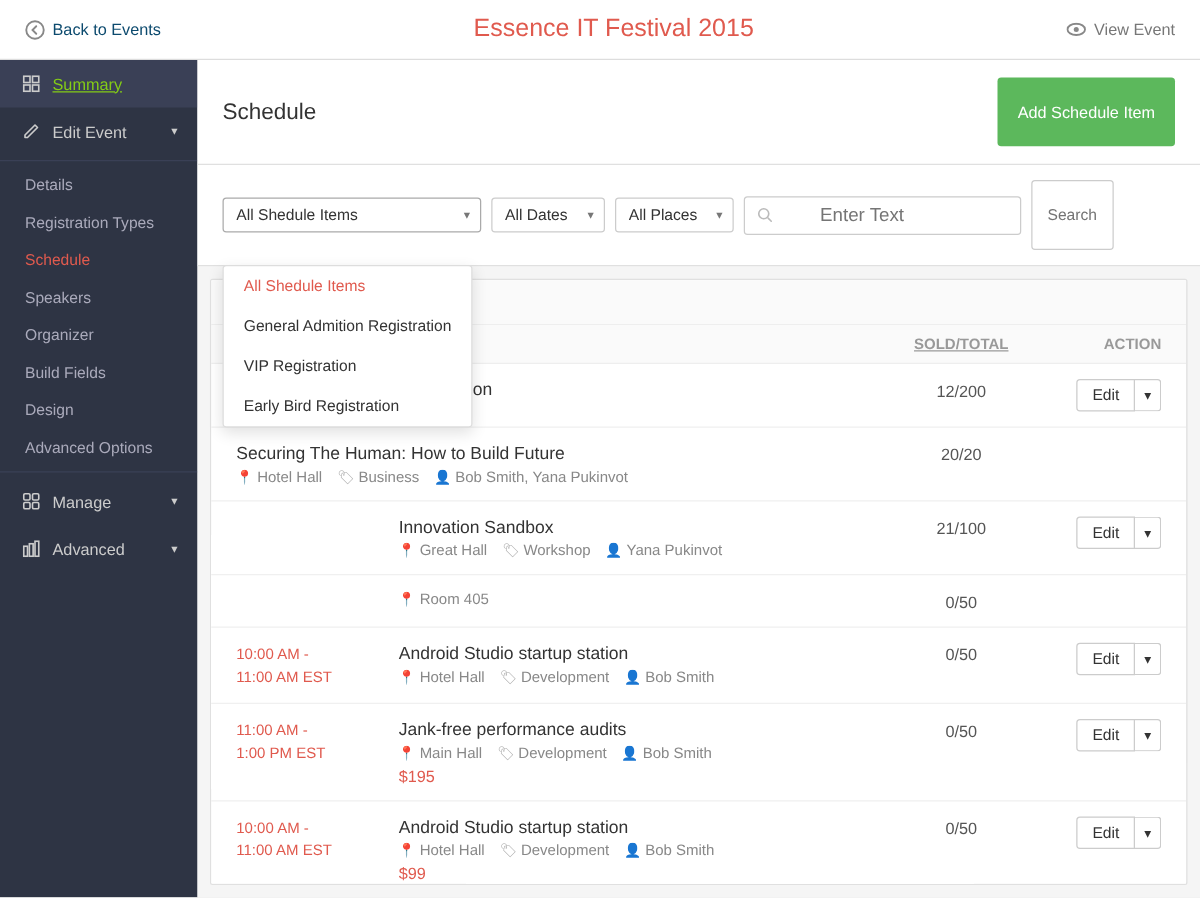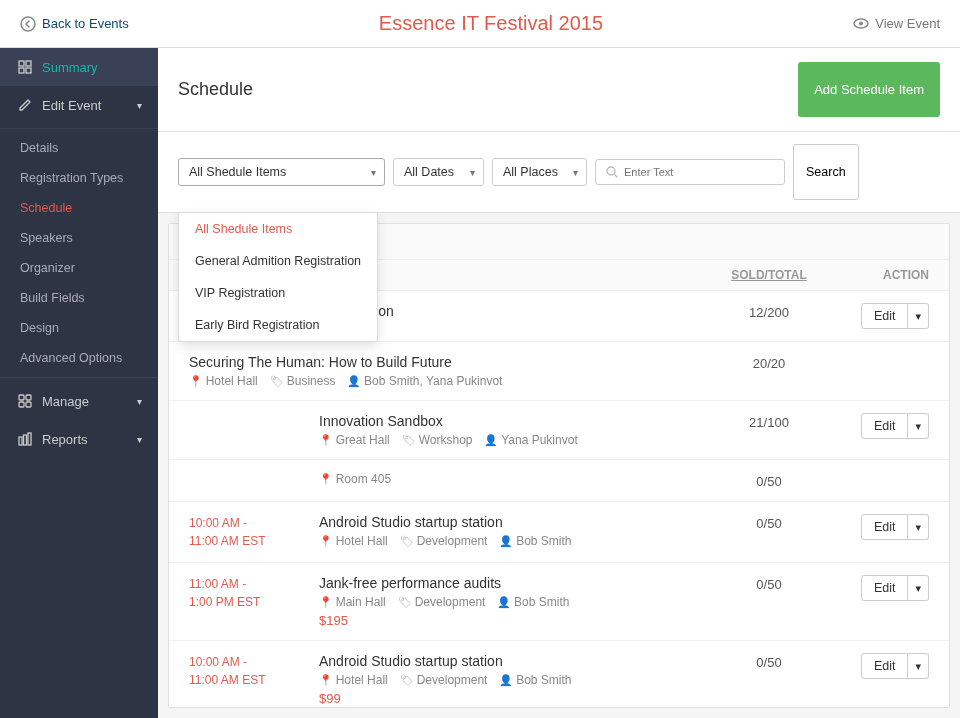--- a/index.html
+++ b/index.html
@@ -11,43 +11,43 @@
     .topbar-left span { color: #0c4a6e; }
     .topbar-center { color: #e05a4e; font-size: 20px; font-weight: 400; }
     .topbar-right { display: flex; align-items: center; gap: 6px; color: #777; font-size: 13px; cursor: pointer; }
 
     
     .main-layout { display: flex; flex: 1; overflow: hidden; }
 
     
     .sidebar { width: 158px; background: #2e3444; flex-shrink: 0; display: flex; flex-direction: column; color: #ccc; overflow-y: auto; }
     .sidebar-item { display: flex; align-items: center; gap: 8px; padding: 10px 16px; cursor: pointer; font-size: 13px; color: #ccc; }
-    .sidebar-item.active { color: #14b8a6; background: #3a4056; }
+    .sidebar-item.active { color: #84cc16; background: #3a4056; text-decoration: underline; }
     .sidebar-item-icon { width: 18px; height: 18px; display: flex; align-items: center; justify-content: center; flex-shrink: 0; }
     .sidebar-divider { border-top: 1px solid #3a4056; margin: 4px 0; }
     .sidebar-sub-item { padding: 8px 16px 8px 20px; cursor: pointer; font-size: 12.5px; color: #aab; display: block; }
     .sidebar-sub-item.active-sub { color: #e05a4e; }
     .sidebar-group { display: flex; align-items: center; gap: 8px; padding: 10px 16px; cursor: pointer; font-size: 13px; color: #ccc; }
     .chevron { font-size: 10px; margin-left: auto; }
 
     
     .content { flex: 1; display: flex; flex-direction: column; overflow: hidden; background: #f5f5f5; }
     .content-header { background: #fff; padding: 14px 20px; display: flex; align-items: center; justify-content: space-between; border-bottom: 1px solid #e0e0e0; flex-shrink: 0; }
     .content-title { font-size: 18px; font-weight: 400; color: #333; }
     .add-btn { background: #5cb85c; color: #fff; border: none; padding: 20px 16px; border-radius: 3px; font-size: 13px; cursor: pointer; white-space: nowrap; }
 
     
     .filter-bar { background: #fff; padding: 12px 20px; display: flex; gap: 8px; align-items: center; border-bottom: 1px solid #e0e0e0; flex-shrink: 0; position: relative; }
     .select-wrapper { position: relative; display: inline-flex; align-items: center; border: 1px solid #ccc; border-radius: 3px; background: #fff; padding: 0; }
     .select-wrapper select { padding: 6px 28px 6px 10px; appearance: none; -webkit-appearance: none; border: none; background: transparent; font-size: 12.5px; cursor: pointer; outline: none; color: #333; }
     .select-wrapper .caret { position: absolute; right: 8px; pointer-events: none; color: #777; font-size: 10px; }
     .select-active { border-color: #aaa; }
     .search-box { border: 1px solid #ccc; border-radius: 3px; padding: 6px 10px; display: flex; align-items: center; gap: 6px; background: #fff; }
-    .search-box input { border: none; outline: none; font-size: 11px; width: 150px; color: #999; background: transparent; }
-    .search-btn { border: 1px solid #ccc; background: #fff; padding: 20px 12px; border-radius: 3px; font-size: 12.5px; cursor: pointer; color: #000000; }
+    .search-box input { border: none; outline: none; font-size: 15px; width: 150px; color: #999; background: transparent; margin-left: 32px; }
+    .search-btn { border: 1px solid #ccc; background: #fff; padding: 20px 12px; border-radius: 3px; font-size: 12.5px; cursor: pointer; color: #737373; }
 
     
     .dropdown-menu { position: absolute; top: 100%; left: 20px; background: #fff; border: 1px solid #ddd; border-radius: 3px; z-index: 100; min-width: 200px; box-shadow: 0 4px 12px rgba(0,0,0,0.12); }
     .dropdown-item { padding: 9px 16px; cursor: pointer; font-size: 12.5px; color: #333; }
     .dropdown-item.active { color: #e05a4e; }
 
     
     .schedule-content { flex: 1; overflow-y: auto; padding: 0; background: #fff; margin: 10px; border: 1px solid #e0e0e0; border-radius: 2px; }
     .schedule-date-header { padding: 10px 20px; font-size: 13px; font-weight: 600; color: #e05a4e; border-bottom: 1px solid #eee; background: #fafafa; }
     .schedule-columns { display: flex; padding: 8px 20px; font-size: 12px; color: #999; font-weight: 600; text-transform: uppercase; border-bottom: 1px solid #eee; background: #fafafa; }
@@ -143,21 +143,21 @@
     </div>
 
     <div class="sidebar-group">
       <div class="sidebar-item-icon">
         <svg width="14" height="14" viewBox="0 0 14 14">
             <rect x="1" y="5" width="3" height="8" fill="none" stroke="#ccc" stroke-width="1.3"></rect>
             <rect x="5.5" y="3" width="3" height="10" fill="none" stroke="#ccc" stroke-width="1.3"></rect>
             <rect x="10" y="1" width="3" height="12" fill="none" stroke="#ccc" stroke-width="1.3"></rect>
           </svg>
       </div>
-      <span>Reports</span>
+      <span>Advanced</span>
       <span class="chevron">▾</span>
     </div>
   </div>
 
   <div class="content">
 
     <div class="content-header">
       <div class="content-title">Schedule</div>
       <button class="add-btn">Add Schedule Item</button>
     </div>

